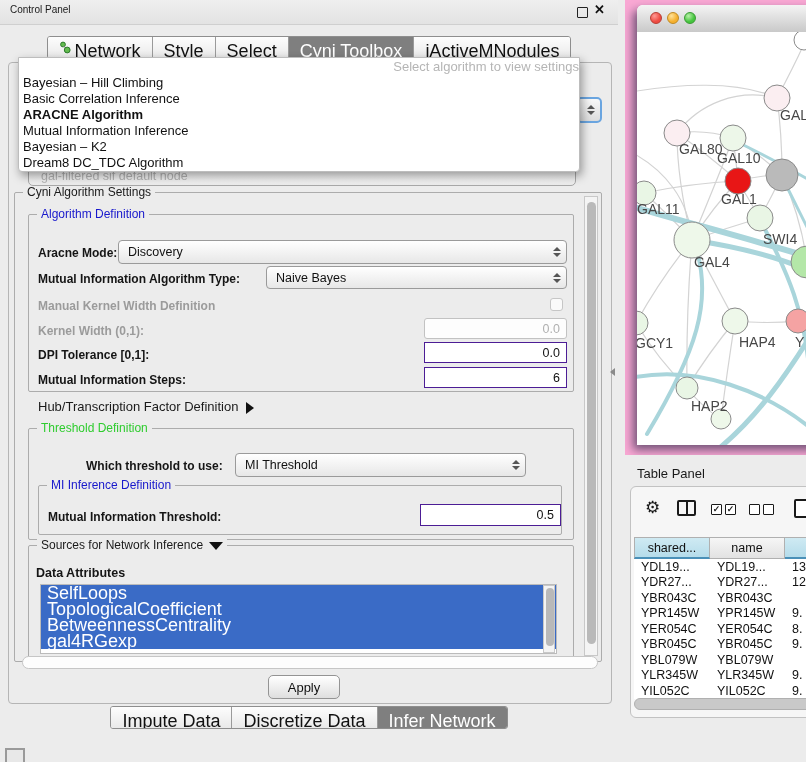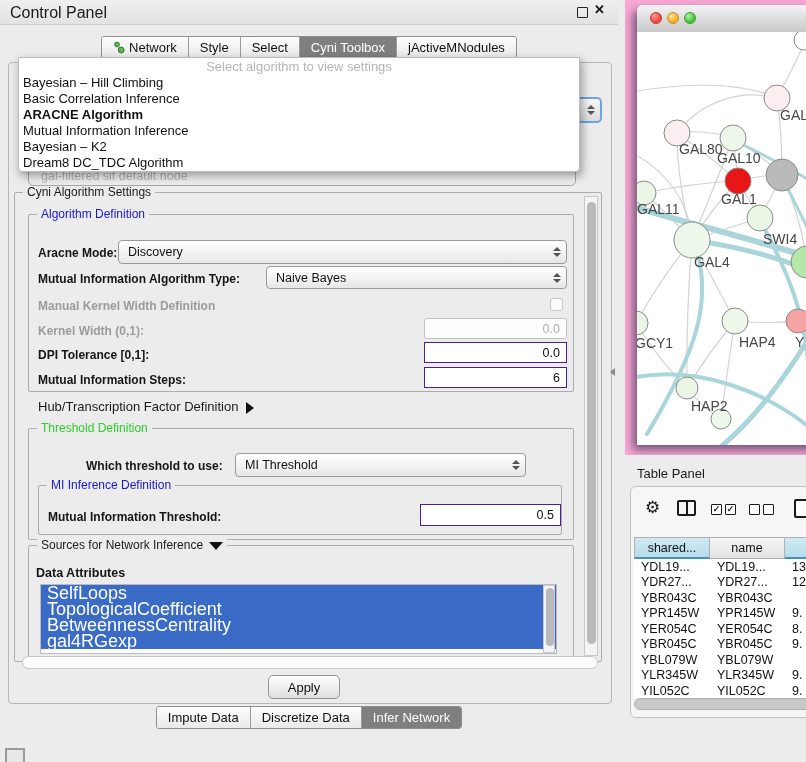--- a/index.html
+++ b/index.html
@@ -1,26 +1,26 @@
 <!DOCTYPE html>
 <html><head>
 <meta charset="utf-8">
 <style>
   html,body{margin:0;padding:0;background:#ececec;font-family:"Liberation Sans",sans-serif;}
   #root{position:relative;width:806px;height:762px;overflow:hidden;background:#ececec;}
   .abs{position:absolute;}
 
   
   #cp-titlebar{left:0;top:8;width:618px;height:24px;background:linear-gradient(#efefef,#e3e3e3);border-bottom:1px solid #cfcfcf;}
-  #cp-title{left:10px;top:4px;font-size:16px;color:#1a1a1a;}
+  #cp-title{left:10px;top:4px;font-size:10px;color:#1a1a1a;}
   .win-float{left:577px;top:7px;width:9px;height:9px;border:1.5px solid #222;border-radius:1px;}
   .win-close{left:594px;top:2px;font-size:13px;font-weight:bold;color:#111;}
 
   .tabbar{display:inline-flex;border:1px solid #8e8e8e;border-radius:3px;overflow:hidden;height:21px;background:#f4f4f4;}
-  .tab{display:flex;align-items:center;gap:4px;padding:4px 11px;font-size:13px;color:#111;background:linear-gradient(#fdfdfd,#e9e9e9);white-space:nowrap;}
+  .tab{display:flex;align-items:flex-start;gap:4px;padding:4px 11px;font-size:18px;color:#111;background:linear-gradient(#fdfdfd,#e9e9e9);white-space:nowrap;}
   .tab + .tab{border-left:1px solid #9a9a9a;}
   .tab.sel{background:#7f7f7f;color:#fff;}
   #top-tabs{left:0;top:36px;width:618px;text-align:center;}
   #bottom-tabs{left:0;top:706px;width:618px;text-align:center;}
 
   #content-panel{left:8px;top:62px;width:602px;height:640px;border:1px solid #b5b5b5;border-radius:4px;background:#ececec;}
 
   .combo{position:absolute;border:1px solid #9a9a9a;border-radius:4px;background:linear-gradient(#ffffff,#e7e7e7);display:flex;align-items:center;padding-left:9px;font-size:12.5px;color:#111;box-sizing:border-box;}
   .stepper{position:absolute;right:5px;top:50%;transform:translateY(-50%);display:flex;flex-direction:column;gap:2px;}
   .stepper i{display:block;width:0;height:0;border-left:4px solid transparent;border-right:4px solid transparent;}
@@ -35,21 +35,21 @@
 
   .group{position:absolute;border:1px solid #acacac;border-radius:2px;box-sizing:border-box;}
   .glabel{position:absolute;top:-8px;left:8px;background:#ececec;padding:0 4px;font-size:12px;white-space:nowrap;}
   .glabel.blue{color:#1818cc;}
   .glabel.green{color:#2ecc2e;}
   .glabel.plain{color:#1a1a1a;}
 
   #popup{left:18px;top:57px;width:560px;height:113px;background:#fff;border:1px solid #bdbdbd;border-radius:0 0 4px 4px;box-shadow:2px 4px 10px rgba(0,0,0,.38);z-index:60;overflow:hidden;}
   .pitem{height:16px;line-height:16px;padding-left:4px;font-size:13px;color:#111;white-space:nowrap;}
   .pitem.sel{font-weight:bold;}
-  #popup-placeholder{height:17px;line-height:17px;text-align:center;color:#b5b5b5;font-size:13px;}
+  #popup-placeholder{height:17px;line-height:17px;text-align:right;color:#b5b5b5;font-size:13px;}
 
   #ghost-combo{left:28px;top:164px;width:548px;height:22px;border:1px solid #a8a8a8;border-radius:5px;background:linear-gradient(#fdfdfd,#ececec);color:#b5b5b5;font-size:12.5px;line-height:22px;padding-left:12px;box-sizing:border-box;z-index:5;}
   #combo-fragment{left:576px;top:97px;width:26px;height:26px;border:2px solid #6aa5e0;border-radius:5px;background:linear-gradient(#f8f8f8,#dcdcdc);box-sizing:border-box;z-index:6;}
 
   .checkbox{position:absolute;width:13px;height:13px;border:1px solid #c6c6c6;border-radius:3px;background:#fafafa;box-sizing:border-box;}
 
   .vscroll{position:absolute;background:#f4f4f4;border:1px solid #c8c8c8;box-sizing:border-box;}
   .vthumb{position:absolute;background:#b9b9b9;border-radius:5px;}
   .hscroll-pill{position:absolute;background:#fdfdfd;border:1px solid #c6c6c6;border-radius:7px;box-sizing:border-box;}
 

